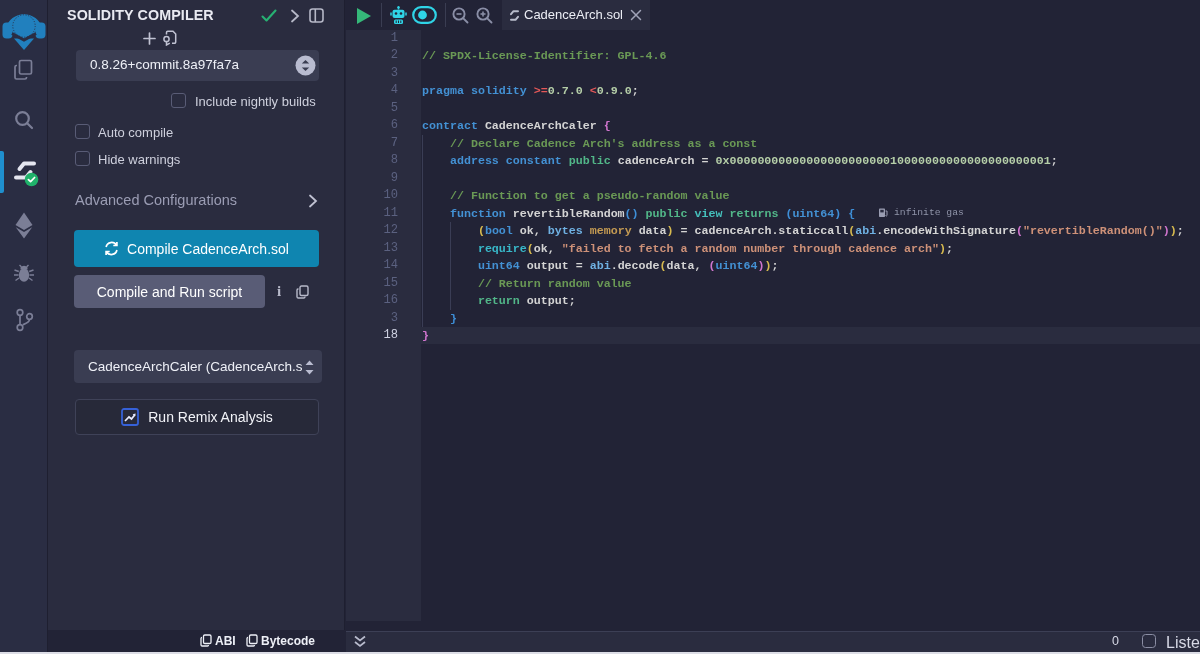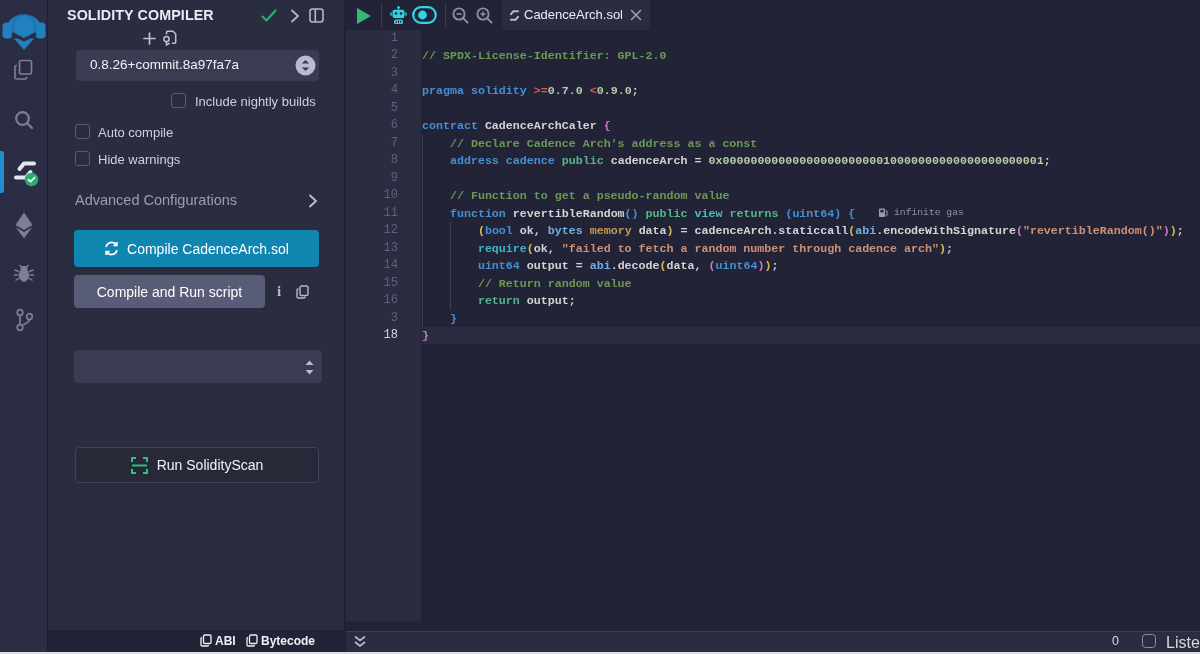--- a/index.html
+++ b/index.html
@@ -139,29 +139,31 @@
     <div class="abs" style="left:26px;top:275px;width:191px;height:33px;background:#595c76;border-radius:4px;display:flex;align-items:center;justify-content:center">
       <span style="font-size:14px;color:#fff">Compile and Run script</span>
     </div>
     <div class="abs" style="left:229px;top:283px;font-family:'Liberation Serif',serif;font-size:15px;font-weight:700;color:#b7b9c9">i</div>
     <svg class="abs" style="left:248px;top:285px" width="13" height="14" viewBox="0 0 13 14">
         <rect x="4" y="1" width="8" height="9.5" rx="1.5" fill="none" stroke="#b7b9c9" stroke-width="1.4"></rect>
         <path d="M2.5 4 L2 4 A1.2 1.2 0 0 0 1 5.2 L1 12 A1.2 1.2 0 0 0 2.2 13 L8 13 A1.2 1.2 0 0 0 9 11.8 L9 11.5" fill="none" stroke="#b7b9c9" stroke-width="1.4"></path>
       </svg>
     <div class="lbl" style="left:28px;top:337px">CONTRACT</div>
     <div class="sel" style="left:26px;top:350px;width:248px;height:33px"></div>
+    <div class="abs" style="left:40px;top:359px;font-size:13.5px;color:#eef0f7;width:226px;overflow:hidden;white-space:nowrap">CadenceArchCaler (CadenceArch.s</div>
     <svg class="abs" style="left:256px;top:358.5px" width="11" height="17" viewBox="0 0 11 17">
         <path d="M1.5 6 L5.5 1.5 L9.5 6 Z M1.5 11 L5.5 15.5 L9.5 11 Z" fill="#b9bcd0"></path>
       </svg>
-    <div class="btn-outline" style="top:447px">
-      <svg width="17" height="17" viewBox="0 0 17 17">
-          <path d="M1 5 L1 1 L5 1 M12 1 L16 1 L16 5 M16 12 L16 16 L12 16 M5 16 L1 16 L1 12" fill="none" stroke="#2fc47e" stroke-width="1.9"></path>
-          <path d="M1 8.5 L16 8.5" stroke="#2fc47e" stroke-width="1.9"></path>
+    <div class="btn-outline" style="top:399px">
+      <svg width="18" height="18" viewBox="0 0 18 18">
+          <rect x="1" y="1" width="16" height="16" rx="2" fill="none" stroke="#3661d8" stroke-width="1.8"></rect>
+          <path d="M4 13 L8 9 L10.5 11 L14 6.5" fill="none" stroke="#e8ecff" stroke-width="1.7"></path>
+          <path d="M14.6 5.6 L11.6 6.2 L14 8.6 Z" fill="#e8ecff"></path>
         </svg>
-      <span>Run SolidityScan</span>
+      <span>Run Remix Analysis</span>
     </div>
     <div class="abs" style="left:0;top:630px;width:297px;height:21.5px;background:#222336"></div>
     <svg class="abs" style="left:152px;top:634px" width="12" height="13" viewBox="0 0 12 13">
         <rect x="3.5" y="1" width="7.5" height="8.5" rx="1.3" fill="none" stroke="#eef0f7" stroke-width="1.3"></rect>
         <path d="M2 3.5 A1.1 1.1 0 0 0 1 4.7 L1 11 A1.1 1.1 0 0 0 2.1 12 L7.5 12 A1.1 1.1 0 0 0 8.5 11" fill="none" stroke="#eef0f7" stroke-width="1.3"></path>
       </svg>
     <div class="abs" style="left:167px;top:634px;font-size:12px;font-weight:700;color:#eef0f7">ABI</div>
     <svg class="abs" style="left:198px;top:634px" width="12" height="13" viewBox="0 0 12 13">
         <rect x="3.5" y="1" width="7.5" height="8.5" rx="1.3" fill="none" stroke="#eef0f7" stroke-width="1.3"></rect>
         <path d="M2 3.5 A1.1 1.1 0 0 0 1 4.7 L1 11 A1.1 1.1 0 0 0 2.1 12 L7.5 12 A1.1 1.1 0 0 0 8.5 11" fill="none" stroke="#eef0f7" stroke-width="1.3"></path>
@@ -230,25 +232,25 @@
     <div class="ln" style="top:169.76px">9</div>
     <div class="ln" style="top:187.23px">10</div>
     <div class="ln" style="top:204.7px">11</div>
     <div class="ln" style="top:222.17px">12</div>
     <div class="ln" style="top:239.64px">13</div>
     <div class="ln" style="top:257.11px">14</div>
     <div class="ln" style="top:274.58px">15</div>
     <div class="ln" style="top:292.05px">16</div>
     <div class="ln" style="top:309.52px">3</div>
     <div class="ln lnc" style="top:326.99px">18</div>
-    <div class="cl" style="top:47.47px"><span class="c">// SPDX-License-Identifier: GPL-2.0</span></div>
+    <div class="cl" style="top:47.47px"><span class="c">// SPDX-License-Identifier: GPL-4.6</span></div>
     <div class="cl" style="top:82.41px"><span class="k">pragma</span> <span class="k">solidity</span> <span class="red">&gt;=</span><span class="n">0.7.0</span> <span class="red">&lt;</span><span class="n">0.9.0</span>;</div>
     <div class="cl" style="top:117.35px"><span class="k">contract</span> CadenceArchCaler <span class="g2">{</span></div>
     <div class="cl" style="top:134.82px">    <span class="c">// Declare Cadence Arch's address as a const</span></div>
-    <div class="cl" style="top:152.29px">    <span class="k">address</span> <span class="k">cadence</span> <span class="grn">public</span> cadenceArch = <span class="n">0x0000000000000000000000010000000000000000000001</span>;</div>
+    <div class="cl" style="top:152.29px">    <span class="k">address</span> <span class="k">constant</span> <span class="grn">public</span> cadenceArch = <span class="n">0x0000000000000000000000010000000000000000000001</span>;</div>
     <div class="cl" style="top:187.23px">    <span class="c">// Function to get a pseudo-random value</span></div>
     <div class="cl" style="top:204.7px">    <span class="k">function</span> revertibleRandom<span class="g3">()</span> <span class="grn">public</span> <span class="teal">view</span> <span class="grn">returns</span> <span class="g3">(</span><span class="k">uint64</span><span class="g3">)</span> <span class="g3">{</span></div>
     <div class="cl" style="top:222.17px">        <span class="g1">(</span><span class="k">bool</span> ok, <span class="kl">bytes</span> <span class="mem">memory</span> data<span class="g1">)</span> = cadenceArch.staticcall<span class="g1">(</span><span class="kl">abi</span>.encodeWithSignature<span class="g2">(</span><span class="s">"revertibleRandom()"</span><span class="g2">)</span><span class="g1">)</span>;</div>
     <div class="cl" style="top:239.64px">        <span class="req">require</span><span class="g1">(</span>ok, <span class="s">"failed to fetch a random number through cadence arch"</span><span class="g1">)</span>;</div>
     <div class="cl" style="top:257.11px">        <span class="k">uint64</span> output = <span class="kl">abi</span>.decode<span class="g1">(</span>data, <span class="g2">(</span><span class="k">uint64</span><span class="g2">)</span><span class="g1">)</span>;</div>
     <div class="cl" style="top:274.58px">        <span class="c">// Return random value</span></div>
     <div class="cl" style="top:292.05px">        <span class="grn">return</span> output;</div>
     <div class="cl" style="top:309.52px">    <span class="g3">}</span></div>
     <div class="cl" style="top:326.99px"><span class="g2">}</span></div>
     </div>

